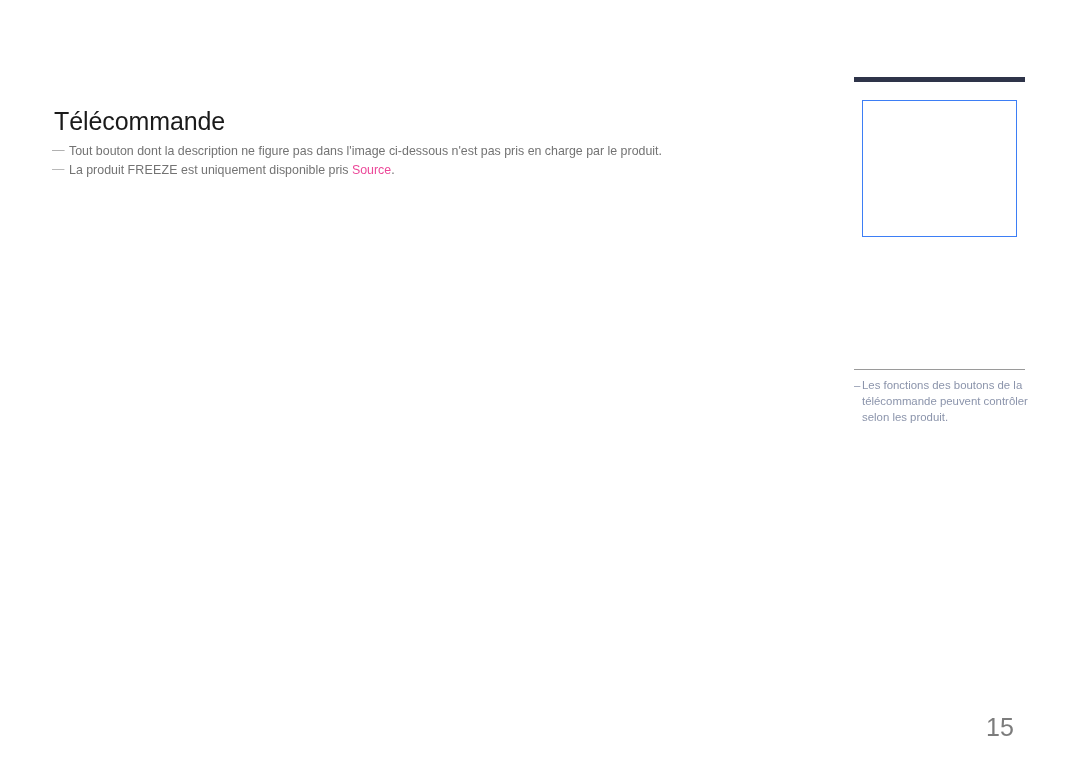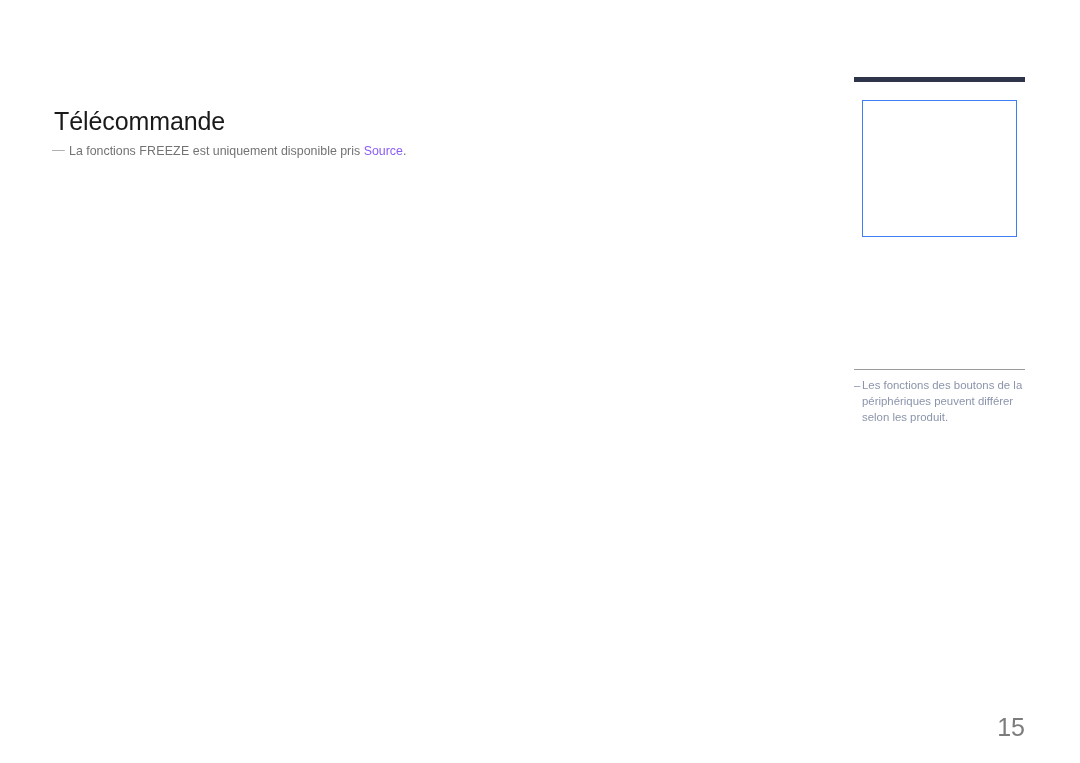--- a/index.html
+++ b/index.html
@@ -11,24 +11,24 @@
   
   #title{position:absolute;left:54px;top:98px;font-size:25px;color:#1a1a1a;
          letter-spacing:-0.1px;font-weight:400;line-height:30px;}
 
   
   #intro{position:absolute;left:52px;top:134px;width:790px;}
   .bul{position:relative;padding-left:17px;font-size:12.4px;color:#737373;
        line-height:18.6px;white-space:nowrap;}
   .bul .dash{position:absolute;left:0;top:-1px;color:#b0b0b0;}
   .mono{font-family:Liberation Sans, sans-serif;letter-spacing:0.2px;}
-  .red{color:#8b5cf6;}
+  .red{color:#ec4899;}
 
   
-  #pageno{position:absolute;left:975px;top:705px;width:50px;text-align:right;
+  #pageno{position:absolute;left:975px;top:705px;width:50px;text-align:center;
           font-size:25px;color:#7c7c7c;}
 
   
   #topbar{position:absolute;left:854px;top:69px;width:171px;height:5px;background:#2e3449;}
   #thumbbox{position:absolute;left:862px;top:92px;width:155px;height:137px;
             border:1px solid #3d7ef5;box-sizing:border-box;}
   #noteline{position:absolute;left:854px;top:361px;width:171px;height:1px;background:#9a9a9a;}
   #note{position:absolute;left:854px;top:369px;width:180px;font-size:11.4px;
         color:#8b94ab;line-height:16.2px;}
   #note .nd{position:absolute;left:0;top:0;}
@@ -36,29 +36,29 @@
 </style>
 </head>
 <body>
 
 <div class="page">
 
   <div id="title">Télécommande</div>
 
   <div id="intro">
     <div class="bul"><span class="dash">—</span></div>
-    <div class="bul"><span class="dash">—</span></div>
-    <div class="bul"><span class="dash">—</span><span>La fonctions </span><span class="mono">FREEZE</span><span> est uniquement disponible pris </span><span class="red">Source</span><span>.</span></div>
+    <div class="bul"><span class="dash">—</span><span>Tout bouton dont la description ne figure pas dans l'image ci-dessous n'est pas pris en charge par le produit.</span></div>
+    <div class="bul"><span class="dash">—</span><span>La produit </span><span class="mono">FREEZE</span><span> est uniquement disponible pris </span><span class="red">Source</span><span>.</span></div>
   </div>
 
   <div id="topbar"></div>
   <div id="thumbbox"></div>
   <div id="noteline"></div>
   <div id="note">
     <span class="nd">–</span>
     <span class="nt">Les fonctions des boutons de la</span>
-    <span class="nt">périphériques peuvent différer</span>
+    <span class="nt">télécommande peuvent contrôler</span>
     <span class="nt">selon les produit.</span>
   </div>
 
   <div id="pageno">15</div>
 
 </div>
 
 </body></html>

